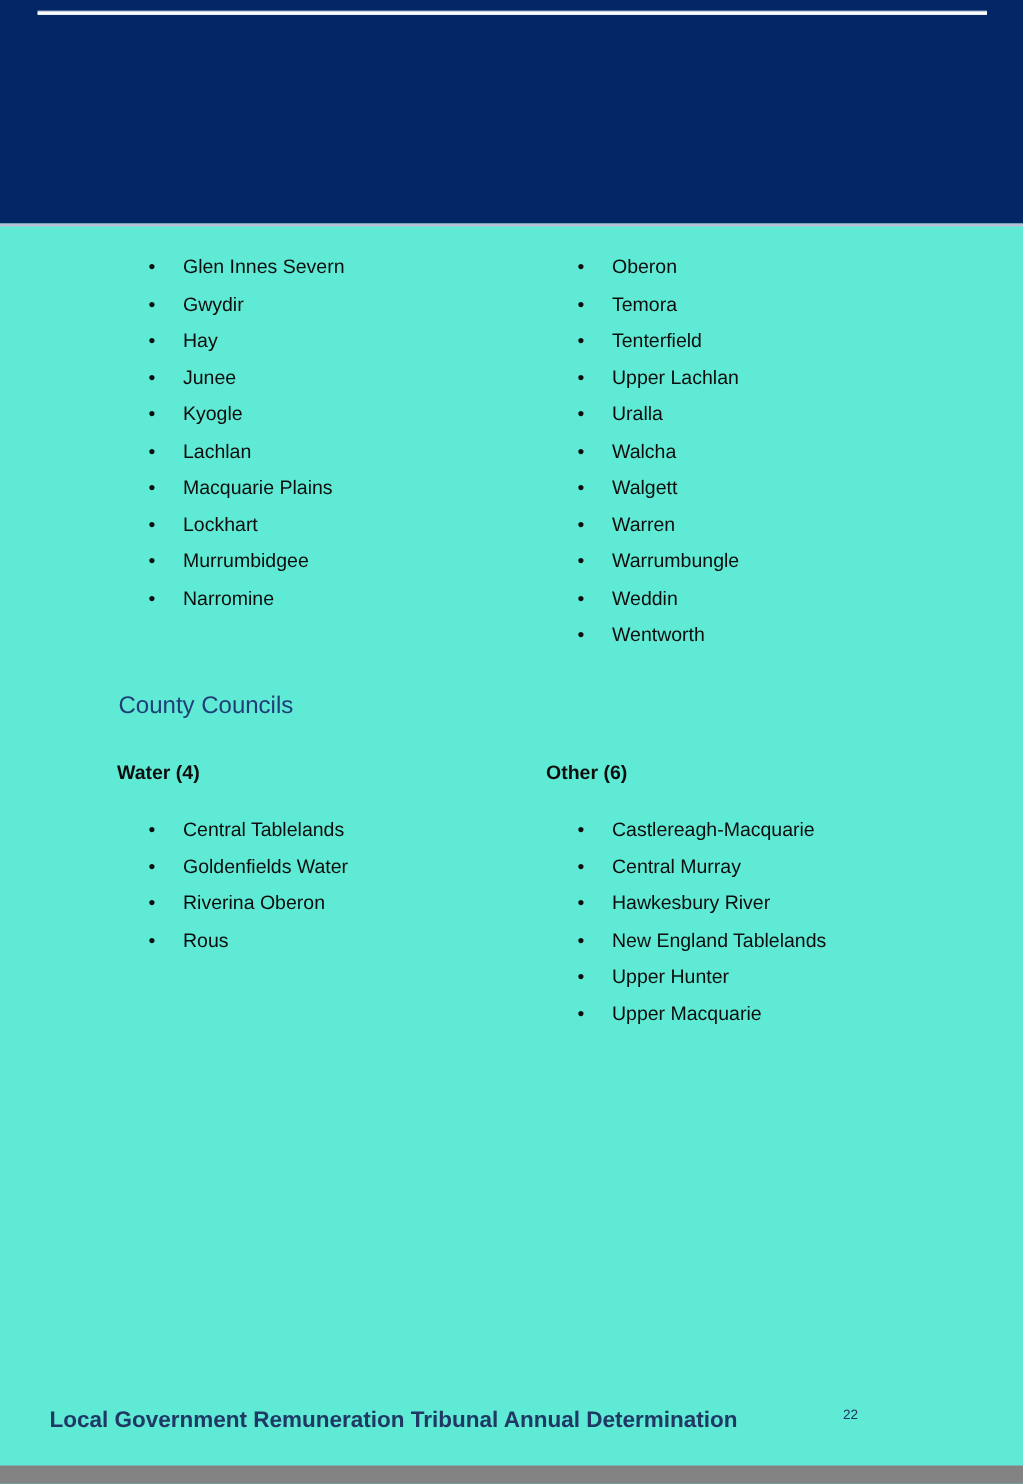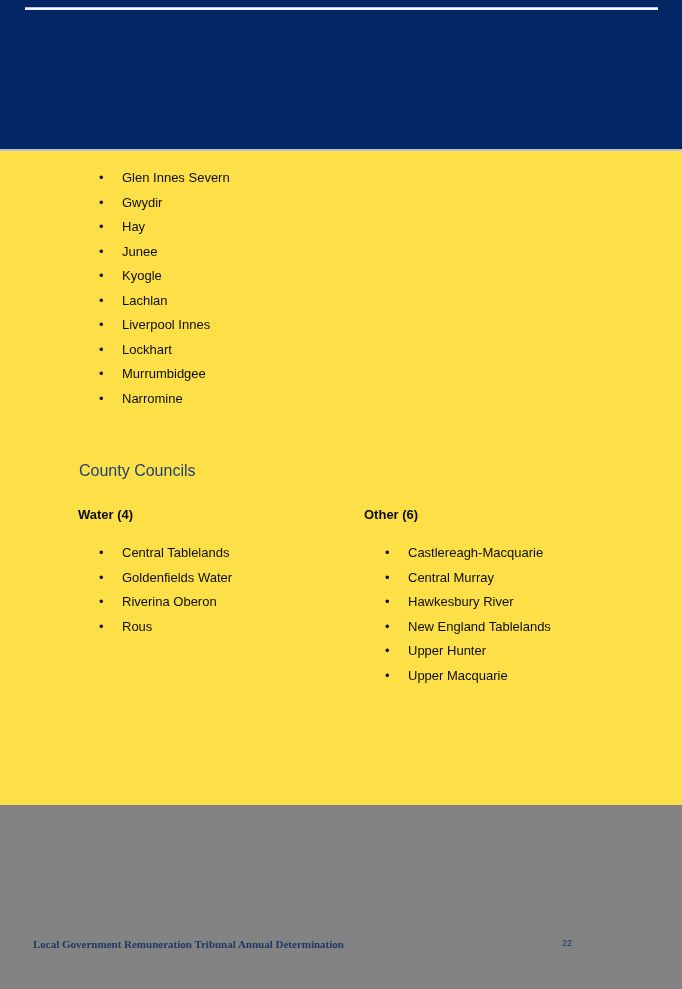--- a/index.html
+++ b/index.html
@@ -4,22 +4,22 @@
 <style>
   * { margin: 0; padding: 0; box-sizing: border-box; }
   html, body {
     width: 682px; height: 989px;
     font-family: "Liberation Sans", sans-serif;
     background: #838383;
     overflow: hidden;
   }
   .page {
     position: relative;
-    width: 682px; height: 805px;
-    background: #fde047;
+    width: 682px; height: 977px;
+    background: #5eead4;
   }
   .header-band {
     position: absolute;
     left: 0; top: 0;
     width: 682px; height: 149px;
     background: #032765;
   }
   .header-rule {
     position: absolute;
     left: 25px; top: 7px;
@@ -75,25 +75,24 @@
   .list-water      { left: 96px;  top: 541px; }
   .list-other      { left: 382px; top: 541px; }
   .footer {
     position: absolute;
     left: 0; top: 938px;
     width: 682px; height: 14px;
   }
   .footer-text {
     position: absolute;
     left: 33px; top: 0;
-    font-size: 11px;
+    font-size: 15px;
     font-weight: 700;
     color: #1F3864;
     white-space: nowrap;
-    font-family: Liberation Serif, serif;
   }
   .footer-page {
     position: absolute;
     left: 562px; top: 0;
     font-size: 9px;
     font-weight: 400;
     color: #1F3864;
   }
 </style>
 </head>
@@ -106,26 +105,39 @@
   </div>
   <div class="header-divider"></div>
 
   <ul class="bullet-list list-left-top">
       <li>Glen Innes Severn</li>
       <li>Gwydir</li>
       <li>Hay</li>
       <li>Junee</li>
       <li>Kyogle</li>
       <li>Lachlan</li>
-      <li>Liverpool Innes</li>
+      <li>Macquarie Plains</li>
       <li>Lockhart</li>
       <li>Murrumbidgee</li>
       <li>Narromine</li>
     </ul>
 
+  <ul class="bullet-list list-right-top">
+      <li>Oberon</li>
+      <li>Temora</li>
+      <li>Tenterfield</li>
+      <li>Upper Lachlan</li>
+      <li>Uralla</li>
+      <li>Walcha</li>
+      <li>Walgett</li>
+      <li>Warren</li>
+      <li>Warrumbungle</li>
+      <li>Weddin</li>
+      <li>Wentworth</li>
+    </ul>
 
   <h2 class="section-title">County Councils</h2>
 
   <div class="col-heading water">Water (4)</div>
 
   <div class="col-heading other">Other (6)</div>
 
   <ul class="bullet-list list-water">
       <li>Central Tablelands</li>
       <li>Goldenfields Water</li>

